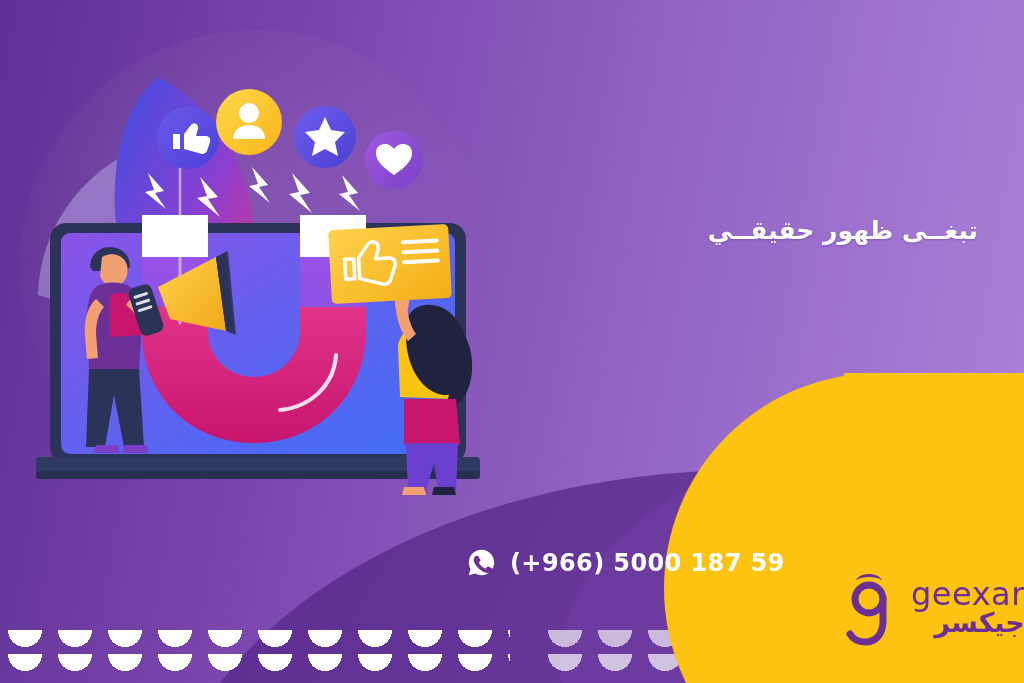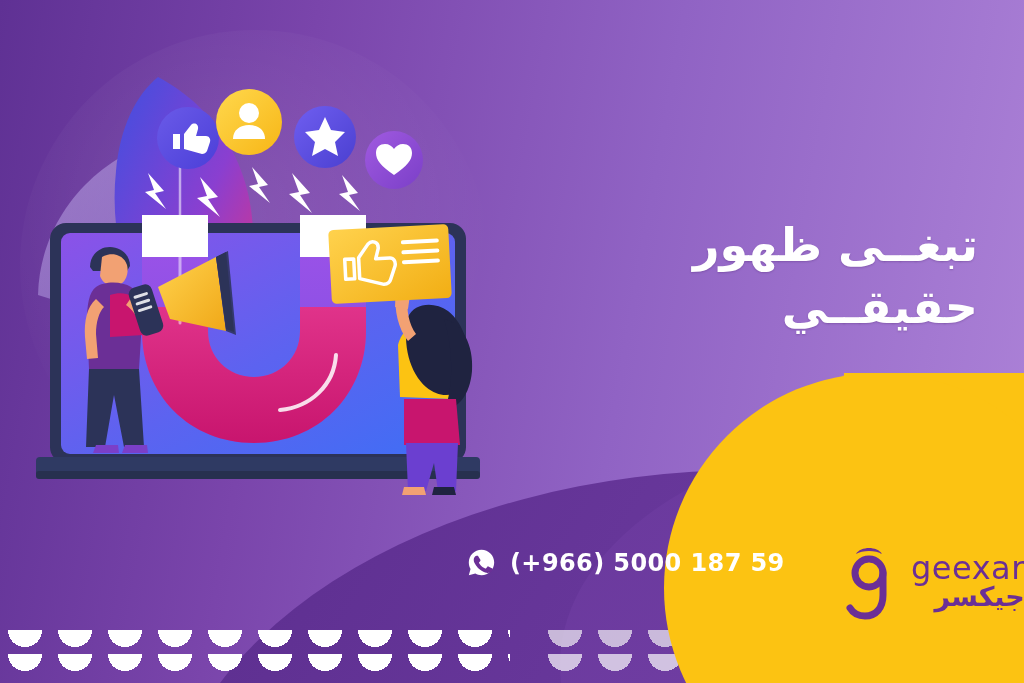--- a/index.html
+++ b/index.html
@@ -50,37 +50,37 @@
   }
   .yellow-corner-sq{
     position:absolute; right:-70px; bottom:-120px; width:250px; height:430px;
     background:#fcc312;
   }
 
   
   .copy{ position:absolute; right:46px; top:214px; width:470px; text-align:right;
          direction:rtl; }
   .headline{
-    color:#ffffff; font-size:46px; line-height:1.35; font-weight:700;
+    color:#ffffff; font-size:25px; line-height:1.35; font-weight:700;
     letter-spacing:.2px; text-shadow:0 1px 2px rgba(60,20,90,.25);
   }
   .subhead{
     margin-top:16px; color:#fcc312; font-size:25px; font-weight:700;
     line-height:1.35; text-shadow:0 1px 2px rgba(60,20,90,.25);
   }
 
   
   .contact{ position:absolute; left:467px; top:532px;margin-top:16px; }
   .crow{ display:flex; align-items:center; margin-bottom:12px; }
   .crow .cicon{ width:29px; height:29px; flex:0 0 29px; margin-right:14px; }
   .crow .ctext{ color:#fff; font-size:24px; font-weight:700; letter-spacing:.4px;
                 white-space:nowrap; }
 
   
-  .logo{ position:absolute; left:846px; top:540px; display:flex; align-items:center; }
+  .logo{ position:absolute; left:846px; top:566px; display:flex; align-items:center; }
   .logo .mark{ width:56px; height:84px; flex:0 0 56px; }
   .logo .words{ margin-left:9px; }
   .logo .lat{ color:#6b2f96; font-size:32px; letter-spacing:.5px; line-height:.95;
               font-weight:400; }
   .logo .ara{ color:#6b2f96; font-size:27px; line-height:1.05; direction:rtl;
               text-align:right; font-weight:700; }
 
   
   .illo{ position:absolute; left:30px; top:55px; width:470px; height:455px; }
   .illo svg{ width:100%; height:100%; display:block; }

